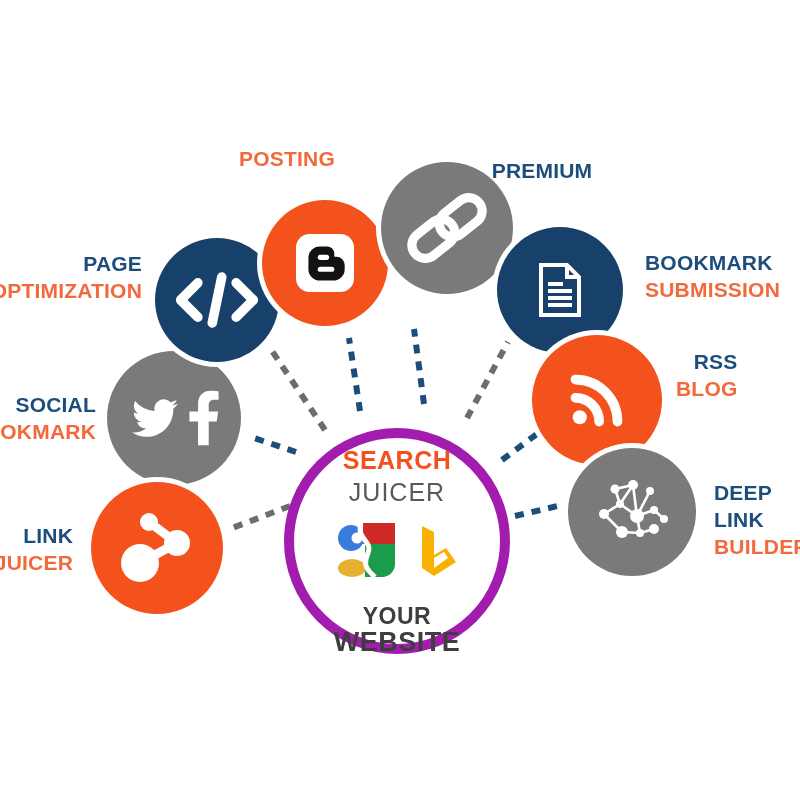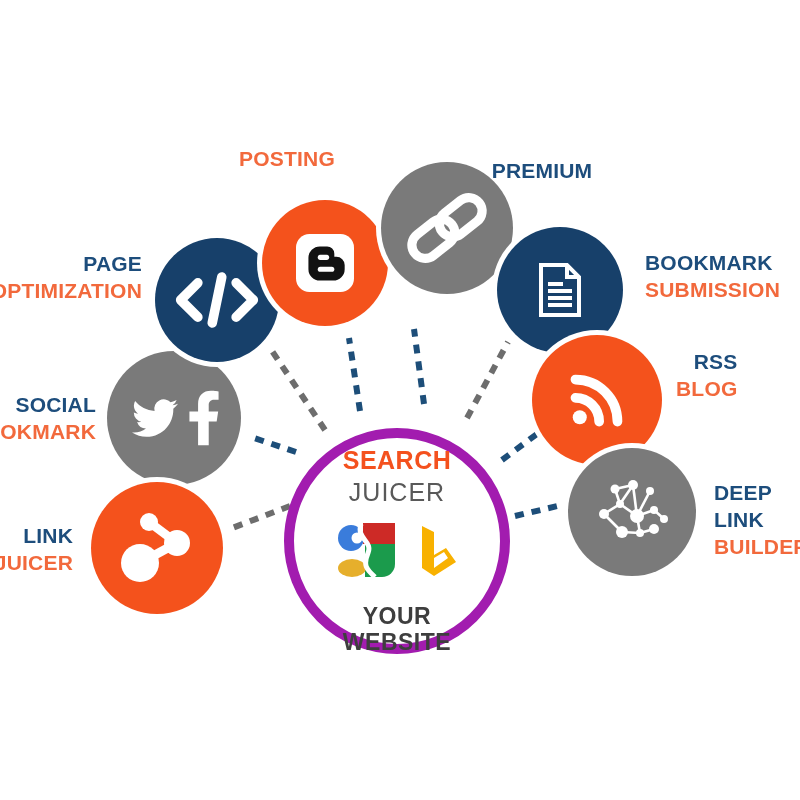--- a/index.html
+++ b/index.html
@@ -25,21 +25,21 @@
   .center-circle{
     position:absolute;left:284px;top:428px;width:226px;height:226px;
     background:#fff;border:10px solid #a21caf;border-radius:50%;
     box-sizing:border-box;z-index:3;
     display:flex;flex-direction:column;align-items:center;
   }
   .center-circle .t-search{margin-top:8px;font-size:25px;font-weight:700;color:#f4511e;letter-spacing:.5px;}
   .center-circle .t-engines{margin-top:3px;font-size:25px;font-weight:400;color:#595959;letter-spacing:1px;}
   .logo-row{margin-top:15px;display:flex;align-items:center;gap:18px;height:56px;}
   .center-circle .t-your{margin-top:25px;font-size:23px;font-weight:700;color:#3e3e3e;letter-spacing:.5px;line-height:26px;}
-  .center-circle .t-website{font-size:23px;font-weight:700;color:#3e3e3e;letter-spacing:.5px;line-height:26px;}
+  .center-circle .t-website{font-size:27px;font-weight:700;color:#3e3e3e;letter-spacing:.5px;line-height:26px;}
   
   .label{position:absolute;z-index:4;font-size:21px;font-weight:600;line-height:27px;letter-spacing:.2px;}
   .label .l1{display:block;color:#1d4d7c;}
   .label .l2{display:block;color:#f2693c;}
   .lbl-blog{left:187px;top:145px;width:200px;text-align:center;}
   .lbl-premium{left:442px;top:157px;width:200px;text-align:center;}
   .lbl-page{right:658px;top:250px;width:220px;text-align:right;}
   .lbl-article{left:645px;top:249px;}
   .lbl-rss{left:676px;top:348px;text-align:right;}
   .lbl-deeplink{left:714px;top:479px;}

